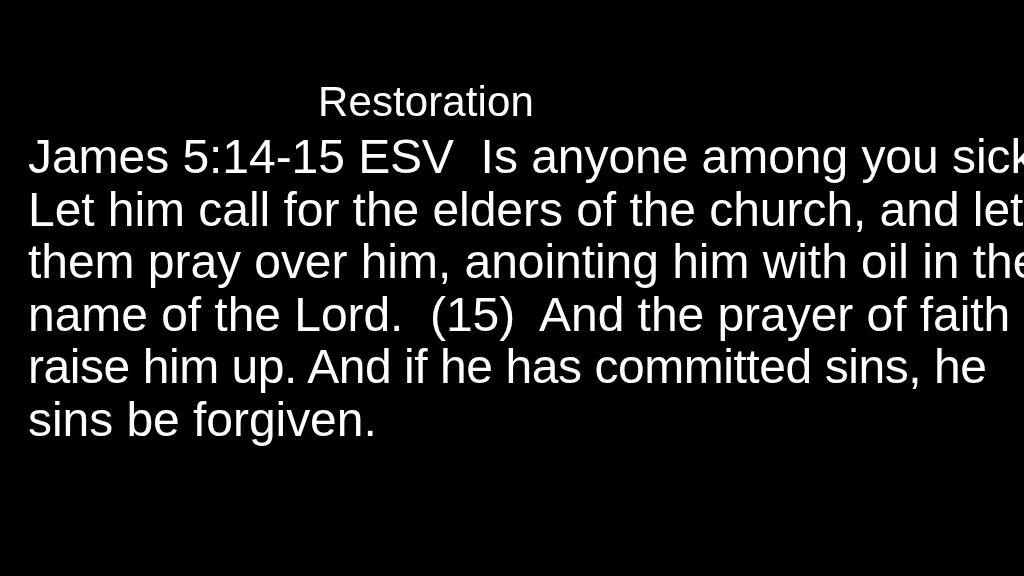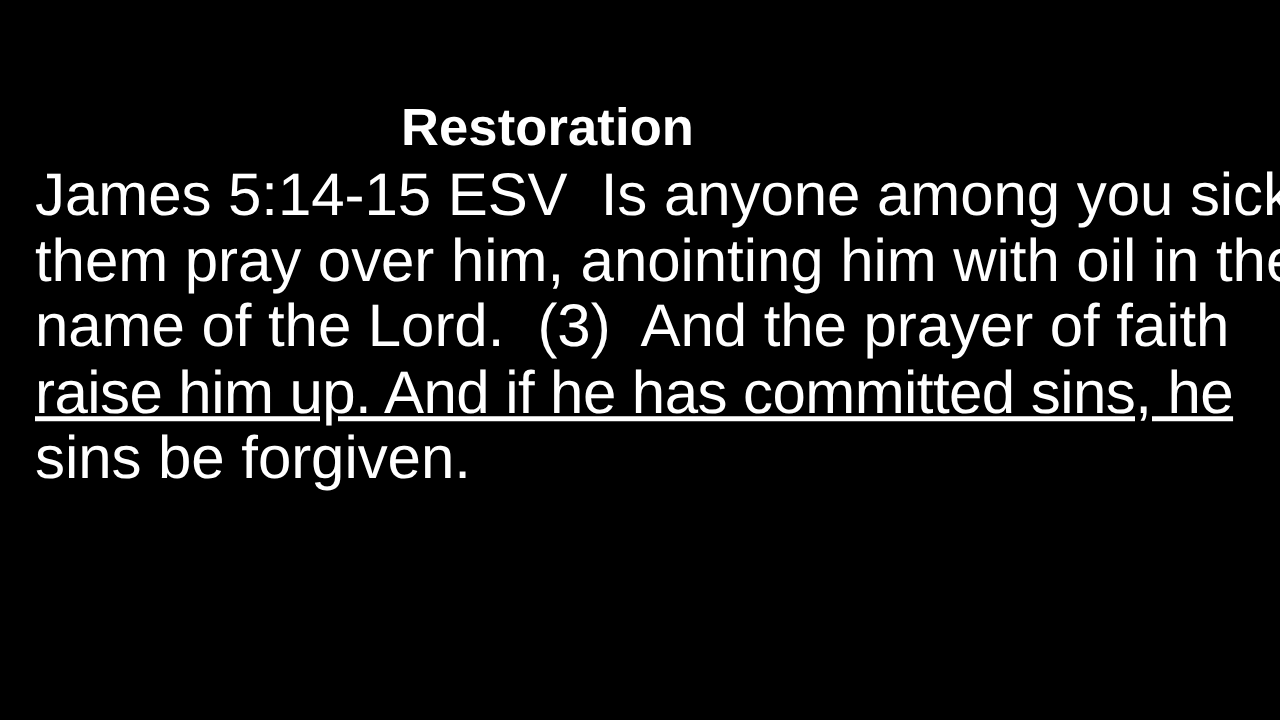--- a/index.html
+++ b/index.html
@@ -21,28 +21,28 @@
     position: relative;
     width: 1024px;
     height: 576px;
     background: #000000;
     box-sizing: border-box;
   }
 
   
   #slide-title {
     position: absolute;
-    left: 16px;
+    left: 4px;
     top: 78px;
     width: 844px;
     text-align: center;
     color: #ffffff;
     font-size: 42px;
     line-height: 48px;
-    font-weight: bold;
+    font-weight: normal;
     letter-spacing: 0.1px;
     white-space: pre;
     margin: 0;
   }
 
   
   #scripture-body {
     position: absolute;
     left: 28px;
     top: 131px;
@@ -57,38 +57,38 @@
 
   .scripture-line {
     display: block;
     white-space: pre;
     color: #ffffff;
   }
 
   
   .scripture-line.condensed {
     letter-spacing: -0.45px;
-    text-decoration: underline;
   }
 </style>
 </head>
 <body>
 
 <div id="slide">
 
   <h1 id="slide-title">Restoration</h1>
 
   <div id="scripture-body">
 
     <span class="scripture-line">James 5:14-15 ESV  Is anyone among you sick?</span>
 
+    <span class="scripture-line">Let him call for the elders of the church, and let</span>
 
     <span class="scripture-line">them pray over him, anointing him with oil in the</span>
 
-    <span class="scripture-line">name of the Lord.  (3)  And the prayer of faith</span>
+    <span class="scripture-line">name of the Lord.  (15)  And the prayer of faith</span>
 
 
     <span class="scripture-line condensed">raise him up. And if he has committed sins, he</span>
 
     <span class="scripture-line">sins be forgiven.</span>
 
   </div>
 
 </div>
 

